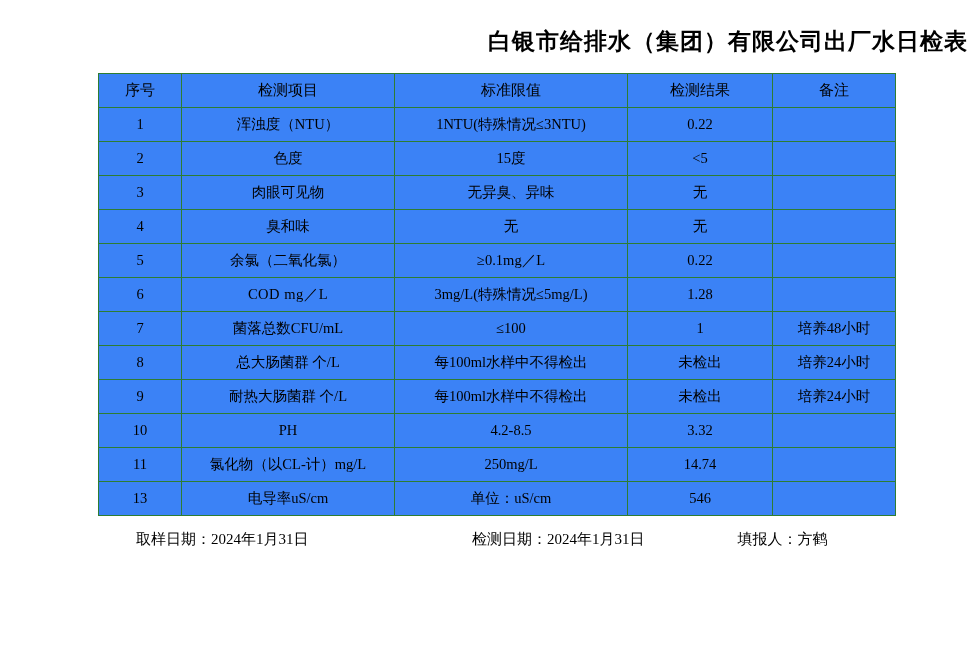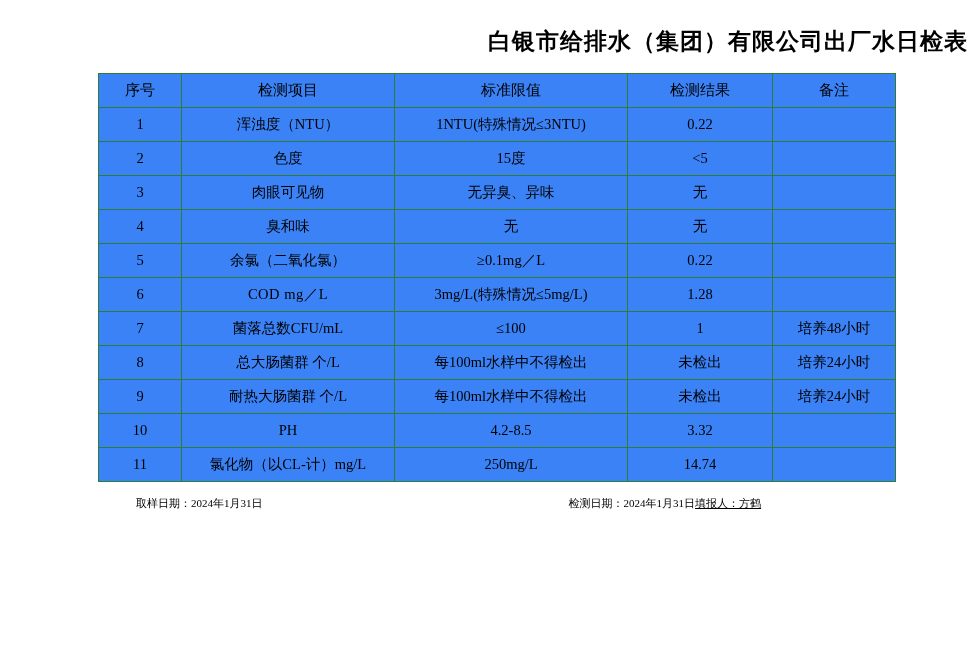--- a/index.html
+++ b/index.html
@@ -61,26 +61,26 @@
   .col-result { width: 140px; }
   .col-note { width: 118px; }
   .num, .latin {
     font-family: "Liberation Serif", "DejaVu Serif", serif;
     font-size: 14px;
   }
   .footer {
     display: flex;
     padding: 14px 98px 0 98px;
     box-sizing: border-box;
-    font-size: 11px;
+    font-size: 15px;
     font-family: "Liberation Serif", "DejaVu Serif", serif;
   }
   .footer .f1 { width: 300px; text-align: left; padding-left: 38px; }
-  .footer .f2 { width: 288px; text-align: right; }
-  .footer .f3 { width: 184px; text-align: left; text-decoration: underline; }
+  .footer .f2 { width: 288px; text-align: center; }
+  .footer .f3 { width: 184px; text-align: center; }
   .item-spaced {
     letter-spacing: 0.5px;
   }
 </style>
 </head>
 <body>
 
 <div class="page">
 
   <div class="title">白银市给排水（集团）有限公司出厂水日检表</div>
@@ -167,20 +167,27 @@
           <td class="num">3.32</td>
           <td></td>
         </tr>
         <tr>
           <td class="num">11</td>
           <td>氯化物（以CL-计）mg/L</td>
           <td class="num">250mg/L</td>
           <td class="num">14.74</td>
           <td></td>
         </tr>
+        <tr>
+          <td class="num">13</td>
+          <td>电导率uS/cm</td>
+          <td>单位：uS/cm</td>
+          <td class="num">546</td>
+          <td></td>
+        </tr>
       </tbody>
     </table>
   </div>
 
   <div class="footer">
     <div class="f1">取样日期：2024年1月31日</div>
     <div class="f2">检测日期：2024年1月31日</div>
     <div class="f3">填报人：方鹤</div>
   </div>
 

